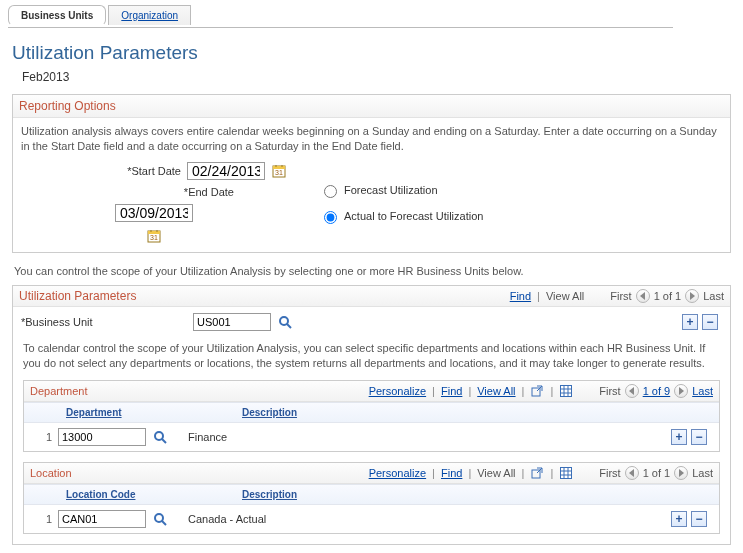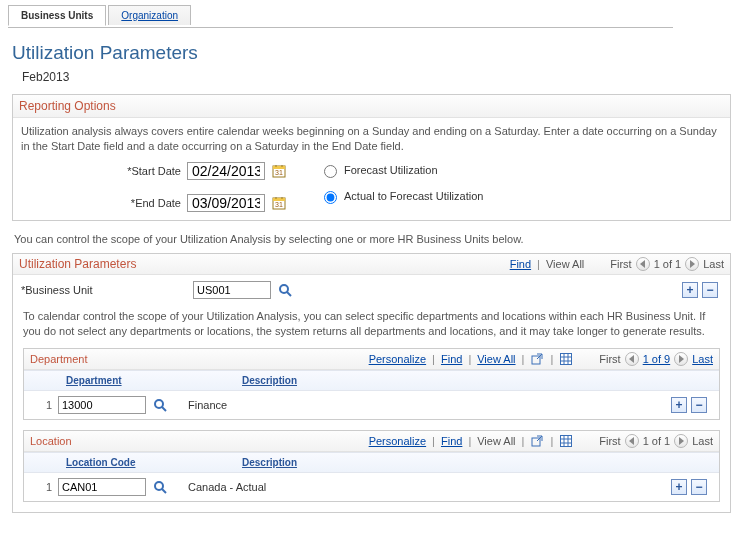--- a/index.html
+++ b/index.html
@@ -12,41 +12,41 @@
     background: #fff;
     width: 743px;
   }
   .tabs { position: relative; height: 24px; border-bottom: 1px solid #bbb; width: 665px; }
   .tab {
     display: inline-block; padding: 4px 12px; font-size: 10px;
     border: 1px solid #bbb; border-bottom: none; margin-right: -1px;
     background: linear-gradient(#f8f8f8,#eee); position: relative; top:1px;
     color: #0046a6; text-decoration: underline; cursor: pointer;
   }
-  .tab.active { background:#fff; border-bottom:1px solid #fff; color:#333; text-decoration:none; font-weight:bold; }
+  .tab.active { background:#fff; border-bottom:1px solid #fff; color:#333; text-decoration:none; font-weight:bold;border-radius:6px; }
   h1.page-title { color:#336699; font-weight:normal; font-size:19px; margin:14px 0 2px 4px; }
   .subtitle { margin:6px 0 10px 14px; font-size:12px; }
   .group-box { border:1px solid #ccc; margin:0 4px 12px 4px; }
   .group-title { color:#c2553d; font-size:12px; padding:4px 6px; background:linear-gradient(#fdfdfd,#f2f2f2); border-bottom:1px solid #e2e2e2; }
   .help-text { padding:6px 8px; color:#555; font-size:11px; line-height:1.35; }
   .form-row { display:flex; align-items:center; padding:2px 8px; gap:6px; }
   .form-label { width:160px; text-align:right; font-size:11px; }
   .form-label .req::before { content:"*"; }
   input[type=text].small { width:78px; height:18px; font-size:14px; padding:1px 4px; border:1px solid #999; }
   input[type=text].med { width:78px; height:18px; font-size:11px; padding:1px 3px; border:1px solid #999; }
   input[type=text].std { width:88px; height:18px; font-size:11px; padding:1px 3px; border:1px solid #999; }
   .cal-icon, .lookup-icon { width:16px; height:16px; display:inline-flex; align-items:center; justify-content:center; cursor:pointer; }
   .radio-col { margin-left:24px; }
   .radio-row { display:flex; align-items:center; gap:4px; margin:2px 0; font-size:11px;}
   .launch-btn {
     margin-left:auto; margin-right:8px; padding:3px 14px;
     background:linear-gradient(#fff3c6,#ffe088); border:1px solid #b7953d;
     font-size:11px; cursor:pointer;
   }
-  .reporting-flex { display:flex; align-items:flex-start; }
+  .reporting-flex { display:flex; align-items:center; }
   .scope-note { margin:10px 6px 8px 6px; color:#555; }
   .grid-box { border:1px solid #ccc; margin:0 4px 10px 4px; }
   .grid-header {
     display:flex; align-items:center; padding:3px 6px;
     background:linear-gradient(#fdfdfd,#f2f2f2); border-bottom:1px solid #e2e2e2;
   }
   .grid-title { color:#c2553d; font-size:12px; flex:0 0 auto; }
   .grid-tools { margin-left:auto; display:flex; align-items:center; gap:4px; font-size:11px; }
   a.link { color:#0046a6; text-decoration:underline; cursor:pointer; }
   .muted { color:#555; }
@@ -94,21 +94,21 @@
         <span class="cal-icon">
           <svg width="14" height="14">
               <rect x="1" y="2" width="12" height="11" fill="#fff" stroke="#9a7b20"></rect>
               <rect x="1" y="2" width="12" height="3" fill="#f2c84b"></rect>
               <line x1="4" y1="1" x2="4" y2="3" stroke="#9a7b20"></line>
               <line x1="10" y1="1" x2="10" y2="3" stroke="#9a7b20"></line>
               <text x="7" y="11" font-size="7" text-anchor="middle" fill="#9a5b10">31</text>
             </svg>
         </span>
       </div>
-      <div class="form-row" style="margin-top:10px;">
+      <div class="form-row" style="margin-top:2px;flex-direction:column;">
         <div class="form-label"><span class="req"></span><span>End Date</span></div>
         <input type="text" class="small" value="03/09/2013" style="">
         <span class="cal-icon">
           <svg width="14" height="14">
               <rect x="1" y="2" width="12" height="11" fill="#fff" stroke="#9a7b20"></rect>
               <rect x="1" y="2" width="12" height="3" fill="#f2c84b"></rect>
               <line x1="4" y1="1" x2="4" y2="3" stroke="#9a7b20"></line>
               <line x1="10" y1="1" x2="10" y2="3" stroke="#9a7b20"></line>
               <text x="7" y="11" font-size="7" text-anchor="middle" fill="#9a5b10">31</text>
             </svg>

